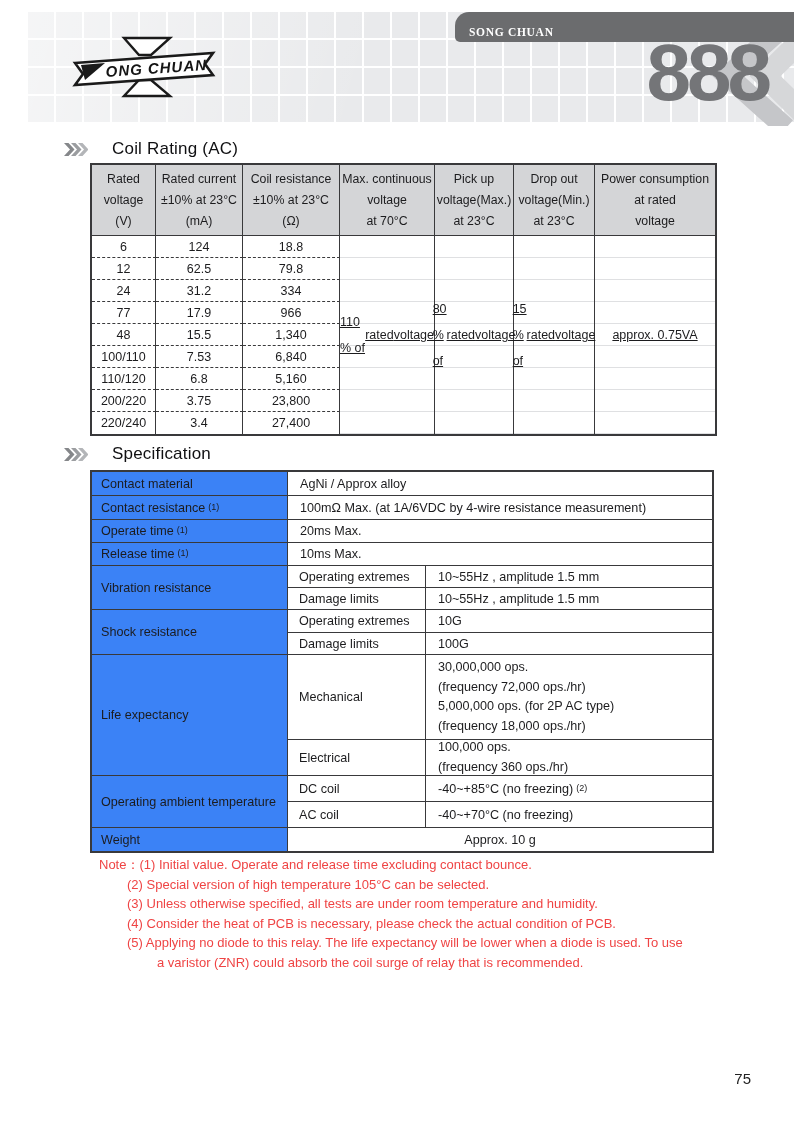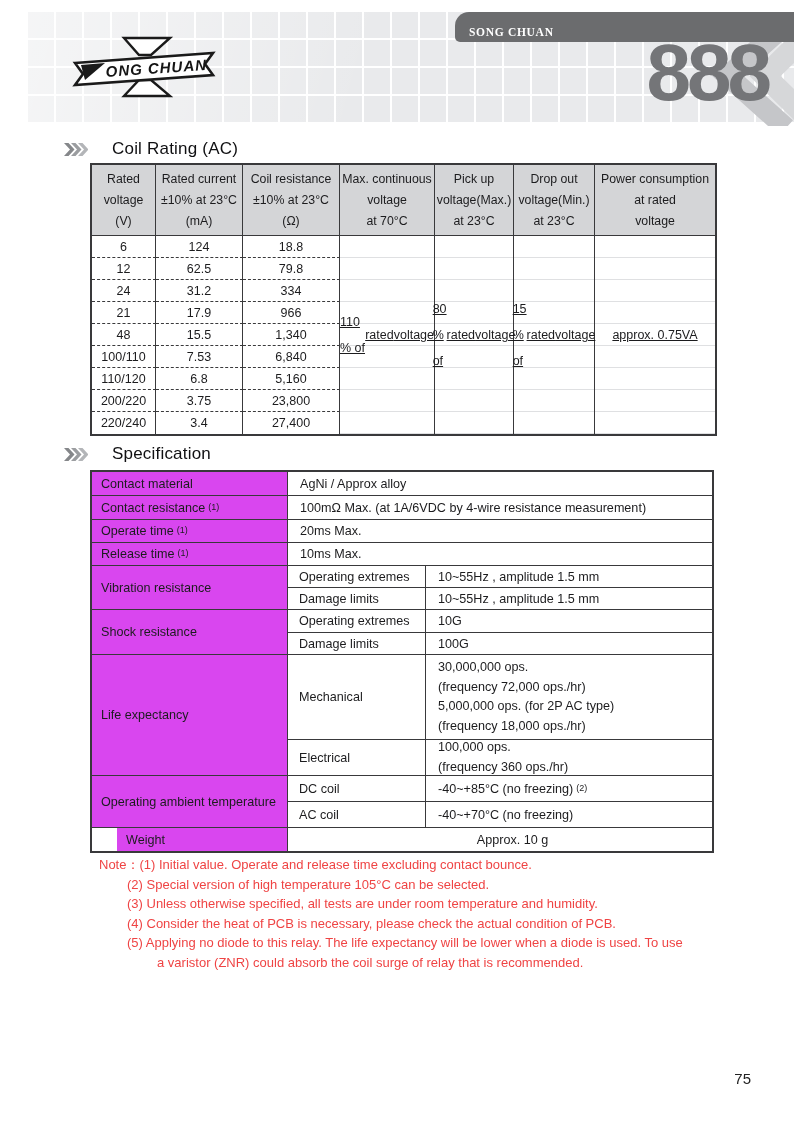--- a/index.html
+++ b/index.html
@@ -70,25 +70,25 @@
   }
   .coil-body .m.last { border-right:none; }
 
   
   .spec {
     position:absolute; left:90px; top:470px; border:2px solid #39393b; background:#fff;
     display:grid; grid-template-columns:196px 138px 286px;
     grid-template-rows:24px 24px 23px 23px 22px 22px 23px 22px 85px 36px 26px 26px 23px;
   }
   .spec > div { font-size:12.6px; display:flex; align-items:center; border-bottom:1px solid #39393b; }
-  .spec .sl { background:#d946ef; border-right:1px solid #39393b; padding-left:9px; }
+  .spec .sl { background:#3b82f6; border-right:1px solid #39393b; padding-left:9px; }
   .spec .sk { border-right:1px solid #39393b; padding-left:11px; background:#fff; }
   .spec .sv { padding-left:12px; }
   .spec .lines { flex-direction:column; align-items:flex-start; justify-content:center; line-height:19.5px; }
-  .spec .nbb { border-bottom:none;margin-left:25px; }
+  .spec .nbb { border-bottom:none; }
   .spec .center { justify-content:center; padding-left:0; }
   sup.sref { font-size:9px; margin-left:3px; position:relative; top:-1px; }
 
   
   .notes { position:absolute; left:99px; top:855px; font-size:13px; line-height:19.6px; color:#ef4444; width:620px; }
   .note-first { display:flex; }
   .note-head { flex:0 0 40px; white-space:nowrap; }
   .note-item { margin-left:28px; }
   .note-cont { margin-left:58px; }
   .note-first .nf-item { margin-left:0; }
@@ -194,21 +194,21 @@
 
       <div class="c">6</div>
       <div class="c">124</div>
       <div class="c">18.8</div>
       <div class="c">12</div>
       <div class="c">62.5</div>
       <div class="c">79.8</div>
       <div class="c">24</div>
       <div class="c">31.2</div>
       <div class="c">334</div>
-      <div class="c">21</div>
+      <div class="c">77</div>
       <div class="c">17.9</div>
       <div class="c">966</div>
       <div class="c">48</div>
       <div class="c">15.5</div>
       <div class="c">1,340</div>
       <div class="c">100/110</div>
       <div class="c">7.53</div>
       <div class="c">6,840</div>
       <div class="c">110/120</div>
       <div class="c">6.8</div>

